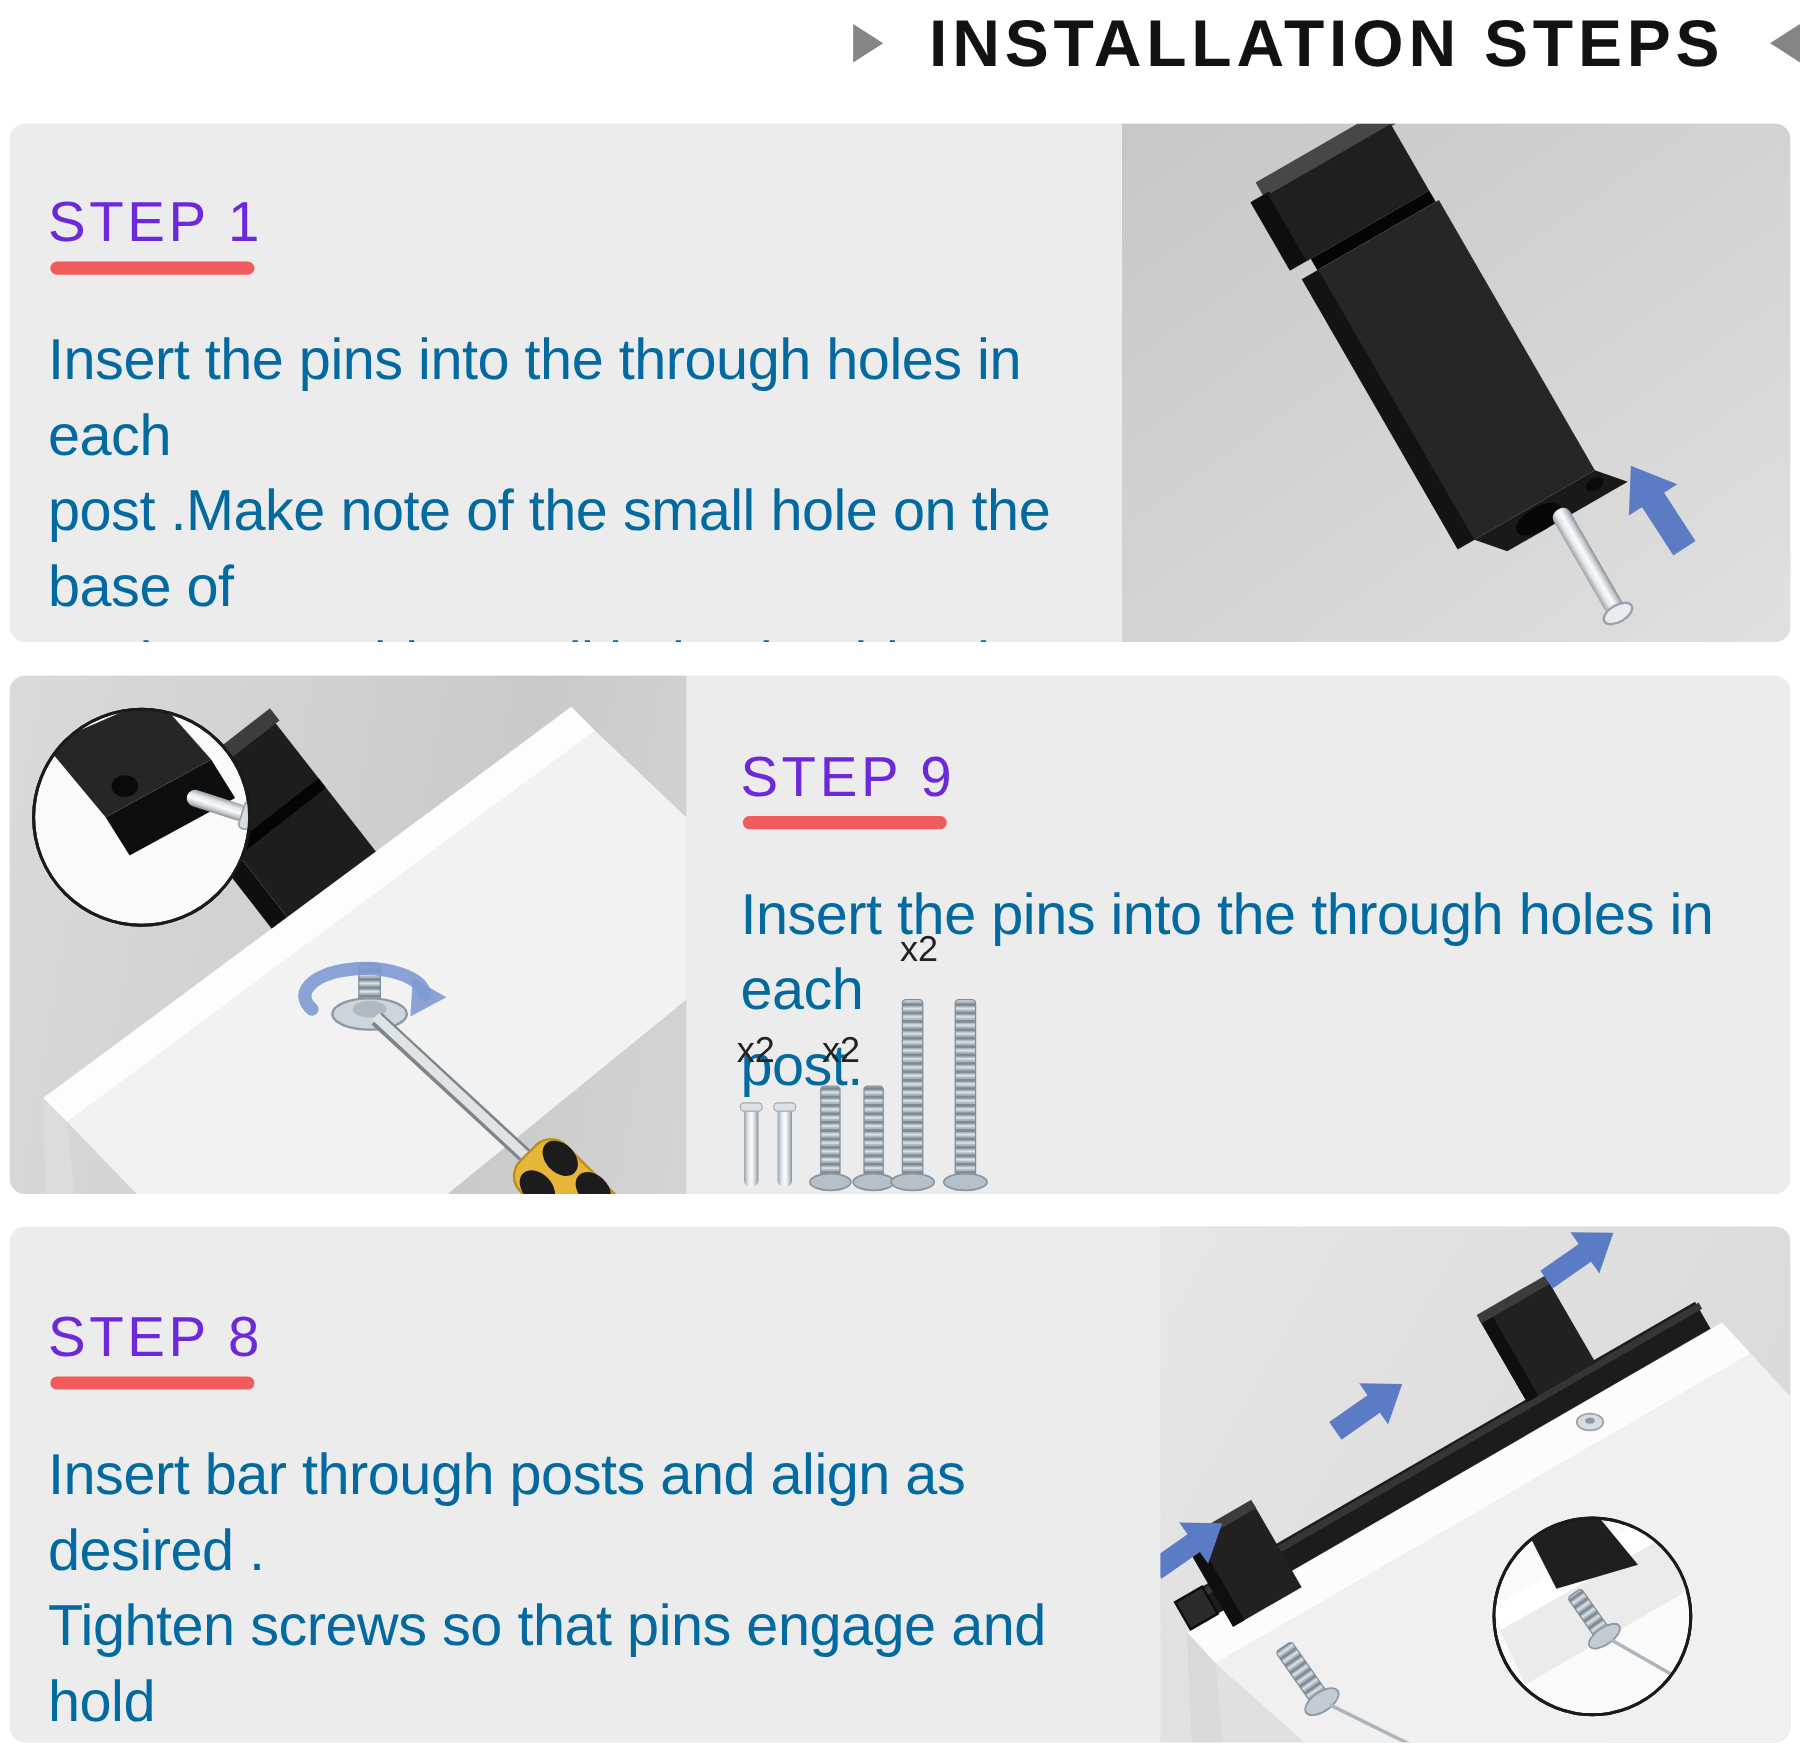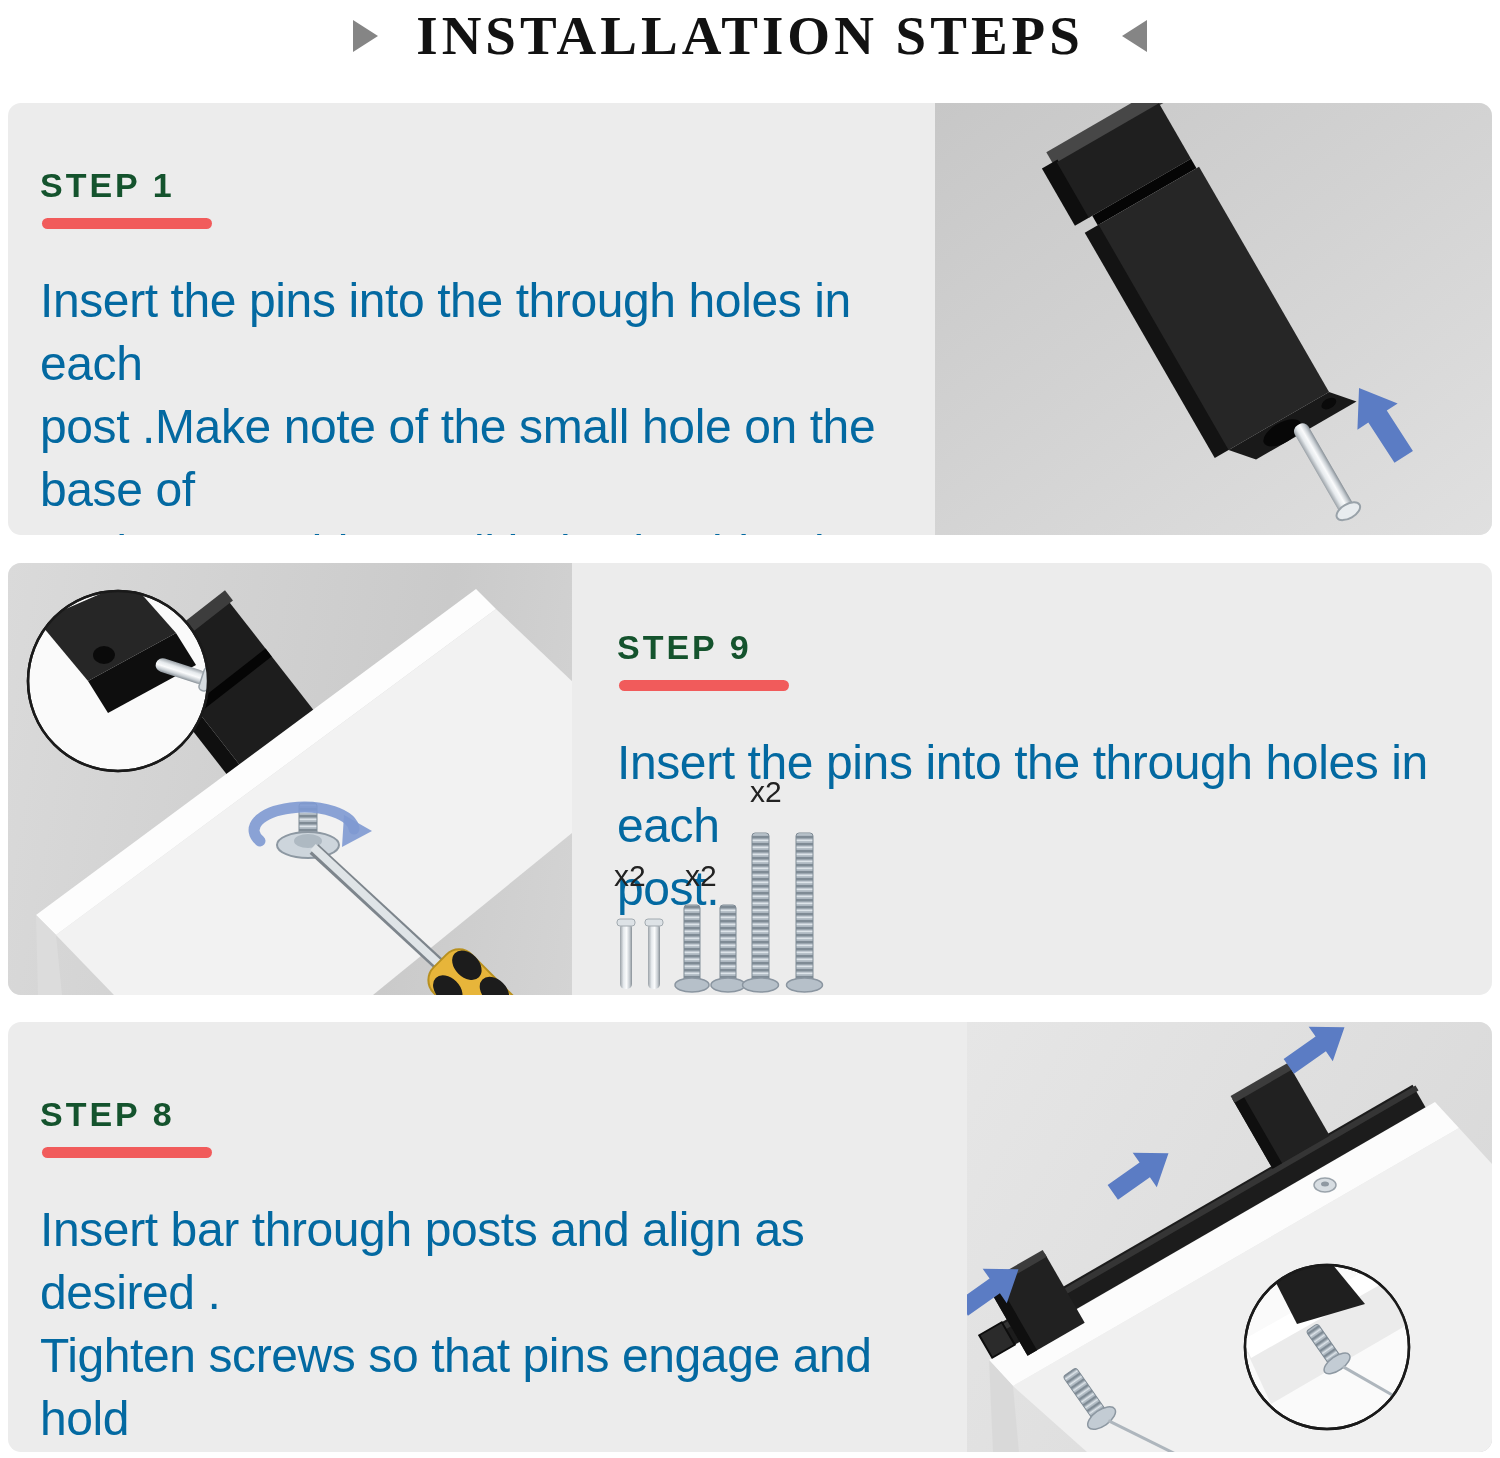--- a/index.html
+++ b/index.html
@@ -1,40 +1,40 @@
 <!DOCTYPE html>
 <html><head>
 <meta charset="utf-8">
 <style>
   html,body{margin:0;padding:0;background:#ffffff;}
   #stage{position:relative;width:1500px;height:1458px;background:#ffffff;overflow:hidden;
          font-family:"Liberation Sans",sans-serif;}
   
   .title-row{position:absolute;left:0;top:0;width:1500px;height:72px;
-             display:flex;align-items:center;justify-content:center;gap:38px;font-family:Liberation Serif, serif;}
+             display:flex;align-items:center;justify-content:flex-end;gap:38px;}
   .page-title{font-size:55px;font-weight:800;letter-spacing:4px;color:#121212;line-height:66px;}
   .tri{width:0;height:0;border-top:16px solid transparent;border-bottom:16px solid transparent;}
   .tri-right{border-left:25px solid #858585;}
   .tri-left{border-right:25px solid #858585;}
   
   .panel{position:absolute;left:8px;width:1484px;background:#ececec;border-radius:13px;overflow:hidden;}
   #panel1{top:103px;height:432px;}
   #panel2{top:563px;height:432px;}
   #panel3{top:1022px;height:430px;}
   .render{position:absolute;top:0;bottom:0;}
   #render1{right:0;width:557px;background:linear-gradient(145deg,#c7c7c7 0%,#d2d2d2 45%,#e0e0e0 100%);}
   #render2{left:0;width:564px;background:linear-gradient(100deg,#dadada 0%,#cacaca 70%,#d4d4d4 100%);}
   #render3{right:0;width:525px;background:linear-gradient(120deg,#e6e6e6 0%,#d7d7d7 100%);}
   .render svg{display:block;}
   
   .step-block{position:absolute;}
   #block1{left:32px;top:58px;width:900px;}
   #block2{left:609px;top:60px;width:880px;}
   #block3{left:32px;top:68px;width:900px;}
-  .step-label{font-size:34px;font-weight:700;letter-spacing:3px;color:#14532d;line-height:48px;}
+  .step-label{font-size:47px;font-weight:400;letter-spacing:3px;color:#6d28d9;line-height:48px;}
   .step-underline{width:170px;height:11px;border-radius:6px;background:#f15b5b;margin-top:9px;margin-left:2px;}
   .step-text{font-size:48px;line-height:63px;color:#0369a1;letter-spacing:-0.4px;
              margin-top:40px;white-space:pre-line;}
   
   .qty{position:absolute;font-size:30px;color:#222;letter-spacing:0;}
   #qty-a{left:606px;top:296px;}
   #qty-b{left:677px;top:296px;}
   #qty-c{left:742px;top:212px;}
   #hardware{position:absolute;left:600px;top:252px;}
 </style>

